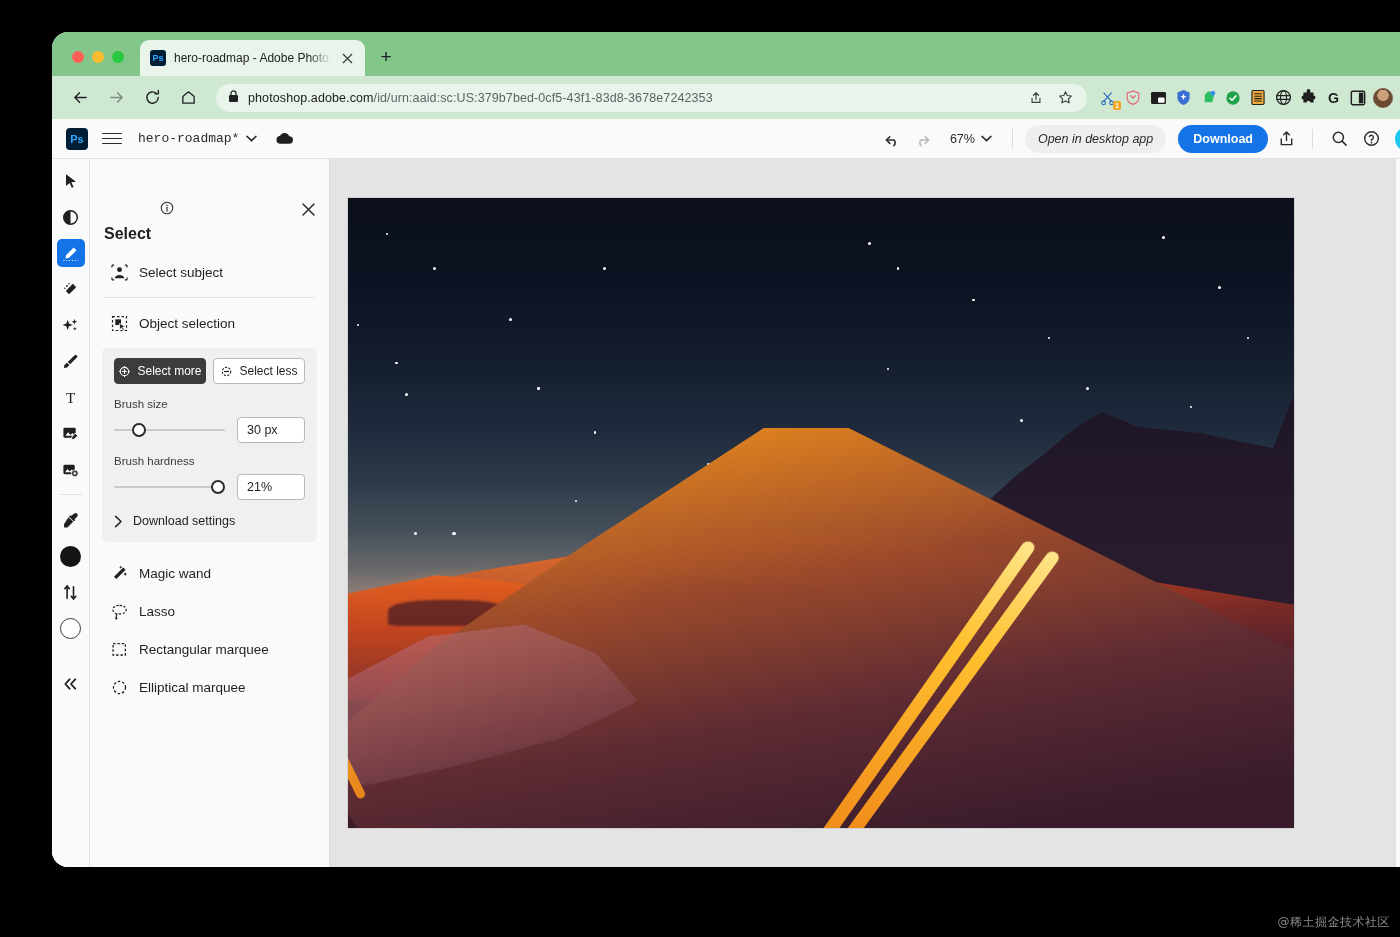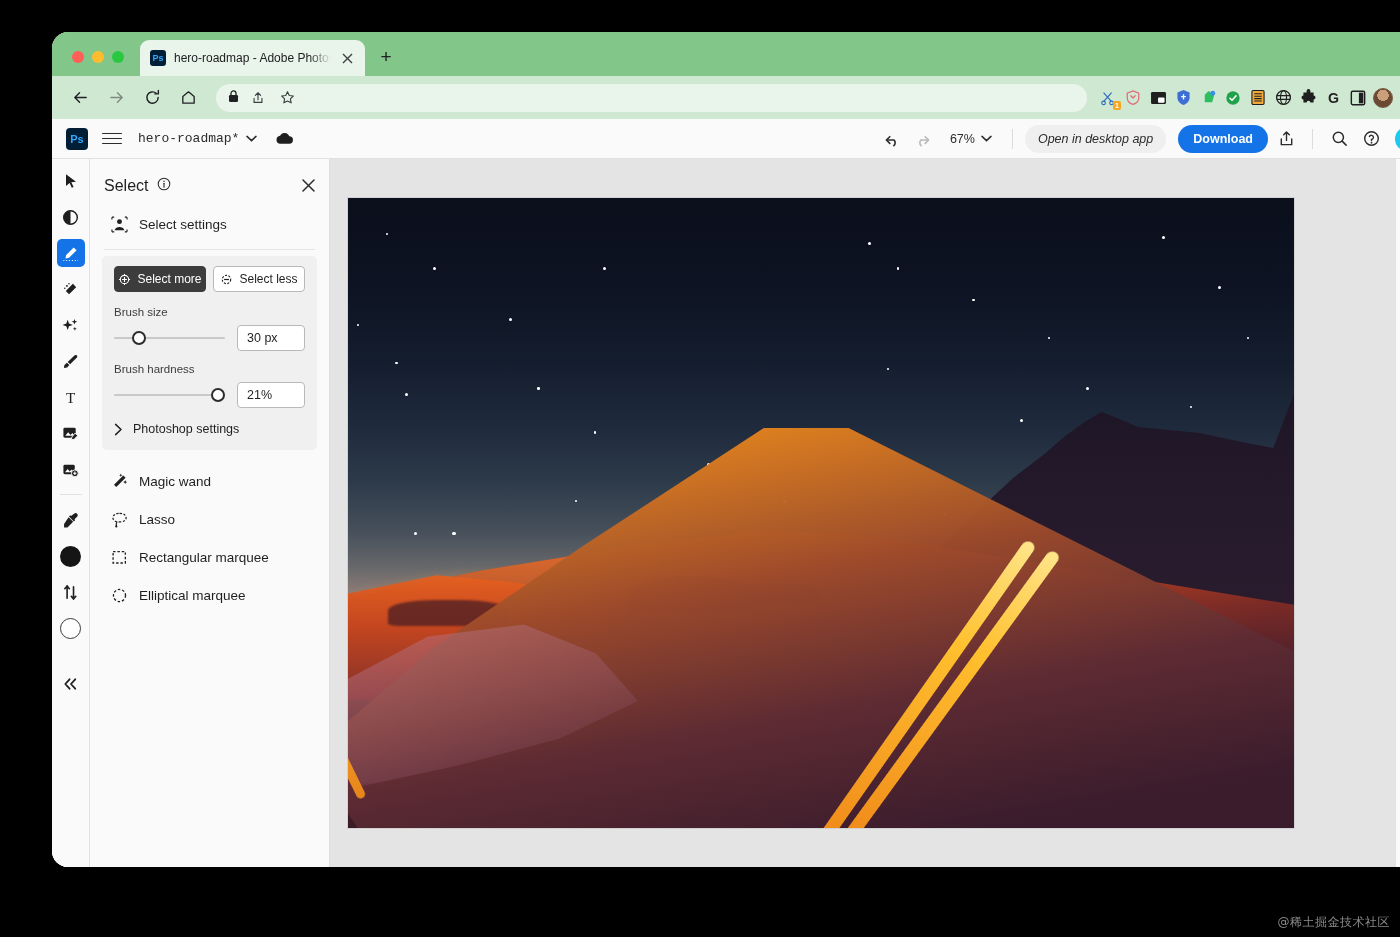--- a/index.html
+++ b/index.html
@@ -231,21 +231,21 @@
     width: 240px; background: #fafafa;
     border-right: 1px solid #dedede;
     flex: 0 0 auto;
     padding: 0 0 0 0;
     position: relative;
   }
   .panel-head {
     display: flex; align-items: center;
     padding: 18px 14px 10px 14px;
   }
-  .panel-title { font-size: 16px; font-weight: normal; color: #1f1f1f; }
+  .panel-title { font-size: 16px; font-weight: bold; color: #1f1f1f; margin-top: 48px; }
   .info-icon { margin-left: 9px; }
   .panel-close { margin-left: auto; color: #2c2c2c; font-size: 15px; }
 
   .opt-row {
     display: flex; align-items: center; gap: 11px;
     padding: 0 14px; height: 38px;
     margin: 0 6px; border-radius: 5px;
     color: #1f1f1f; font-size: 13.5px;
   }
   .opt-row.selected { background: #1473e6; color: #fff; }
@@ -440,20 +440,21 @@
         </svg>
     </div>
 
     <div class="omnibox">
       <span class="lock-icon">
         <svg width="11" height="13" viewBox="0 0 11 13">
             <rect x="1" y="5" width="9" height="7" rx="1.3" fill="#202124"></rect>
             <path d="M3 5 V3.4 A2.5 2.5 0 0 1 8 3.4 V5" stroke="#202124" stroke-width="1.3" fill="none"></path>
           </svg>
       </span>
+      <span class="url"><span>photoshop.adobe.com</span><span class="dimpath">/id/urn:aaid:sc:US:379b7bed-0cf5-43f1-83d8-3678e7242353</span></span>
       <span class="omni-act">
         <svg width="14" height="14" viewBox="0 0 16 16">
             <path d="M8 2 V10 M5 5 L8 2 L11 5" stroke="#3c4043" stroke-width="1.3" fill="none" stroke-linecap="round" stroke-linejoin="round"></path>
             <path d="M3.5 8.5 V13 H12.5 V8.5" stroke="#3c4043" stroke-width="1.3" fill="none" stroke-linecap="round"></path>
           </svg>
       </span>
       <span class="omni-act">
         <svg width="15" height="15" viewBox="0 0 16 16">
             <path d="M8 1.8 L9.9 5.8 L14.2 6.4 L11.1 9.4 L11.9 13.7 L8 11.7 L4.1 13.7 L4.9 9.4 L1.8 6.4 L6.1 5.8 Z" stroke="#3c4043" stroke-width="1.2" fill="none" stroke-linejoin="round"></path>
           </svg>
@@ -713,24 +714,34 @@
         </div>
 
         <div class="opt-row">
           <span class="opt-icon">
             <svg width="17" height="17" viewBox="0 0 18 18">
                 <circle cx="9" cy="6" r="2.6" fill="#1f1f1f"></circle>
                 <path d="M3.8 15.2 A5.6 5.6 0 0 1 14.2 15.2 Z" fill="#1f1f1f"></path>
                 <path d="M1 1.2 h2.4 M1 1.2 v2.4 M17 1.2 h-2.4 M17 1.2 v2.4 M1 16.8 h2.4 M1 16.8 v-2.4 M17 16.8 h-2.4 M17 16.8 v-2.4" stroke="#1f1f1f" stroke-width="1.2"></path>
               </svg>
           </span>
-          <span>Select settings</span>
+          <span>Select subject</span>
         </div>
         <div class="opt-divider"></div>
 
+        <div class="opt-row">
+          <span class="opt-icon">
+            <svg width="17" height="17" viewBox="0 0 18 18">
+                <rect x="1.6" y="1.6" width="14.8" height="14.8" stroke="#1f1f1f" stroke-width="1.3" fill="none" stroke-dasharray="2.6 2.2"></rect>
+                <rect x="4.6" y="4.6" width="6" height="6" fill="#1f1f1f"></rect>
+                <path d="M9 9 L9 16 L11 13.6 L12.6 16.4 L14 15.6 L12.4 12.8 L15.6 12.4 Z" fill="#1f1f1f" stroke="#fafafa" stroke-width=".8"></path>
+              </svg>
+          </span>
+          <span>Object selection</span>
+        </div>
 
 
         <div class="subpanel">
           <div class="seg-row">
             <div class="seg on">
               <svg width="13" height="13" viewBox="0 0 14 14">
                   <circle cx="7" cy="7" r="4.5" stroke="#fff" stroke-width="1.2" fill="none"></circle>
                   <path d="M7 4.4 V9.6 M4.4 7 H9.6" stroke="#fff" stroke-width="1.2"></path>
                   <path d="M1 7 h1.2 M11.8 7 h1.2 M7 1 v1.2 M7 11.8 v1.2" stroke="#fff" stroke-width="1.1"></path>
                 </svg>
@@ -758,21 +769,21 @@
             <div class="slider">
               <div class="knob" style="left:calc(100% - 14px)"></div>
             </div>
             <div class="numbox">21%</div>
           </div>
 
           <div class="adv-row">
             <svg width="9" height="13" viewBox="0 0 9 13">
                 <path d="M1.6 1.4 L7 6.5 L1.6 11.6" stroke="#1f1f1f" stroke-width="1.5" fill="none" stroke-linecap="round" stroke-linejoin="round"></path>
               </svg>
-            <span>Photoshop settings</span>
+            <span>Download settings</span>
           </div>
         </div>
 
         <div style="height:12px"></div>
 
         <div class="opt-row">
           <span class="opt-icon">
             <svg width="17" height="17" viewBox="0 0 18 18">
                 <path d="M13 2.6 L15.4 5 L5.6 14.8 L3.2 12.4 Z" fill="#1f1f1f"></path>
                 <path d="M15 7.4 L15.6 9 L17.2 9.6 L15.6 10.2 L15 11.8 L14.4 10.2 L12.8 9.6 L14.4 9 Z" fill="#1f1f1f"></path>

